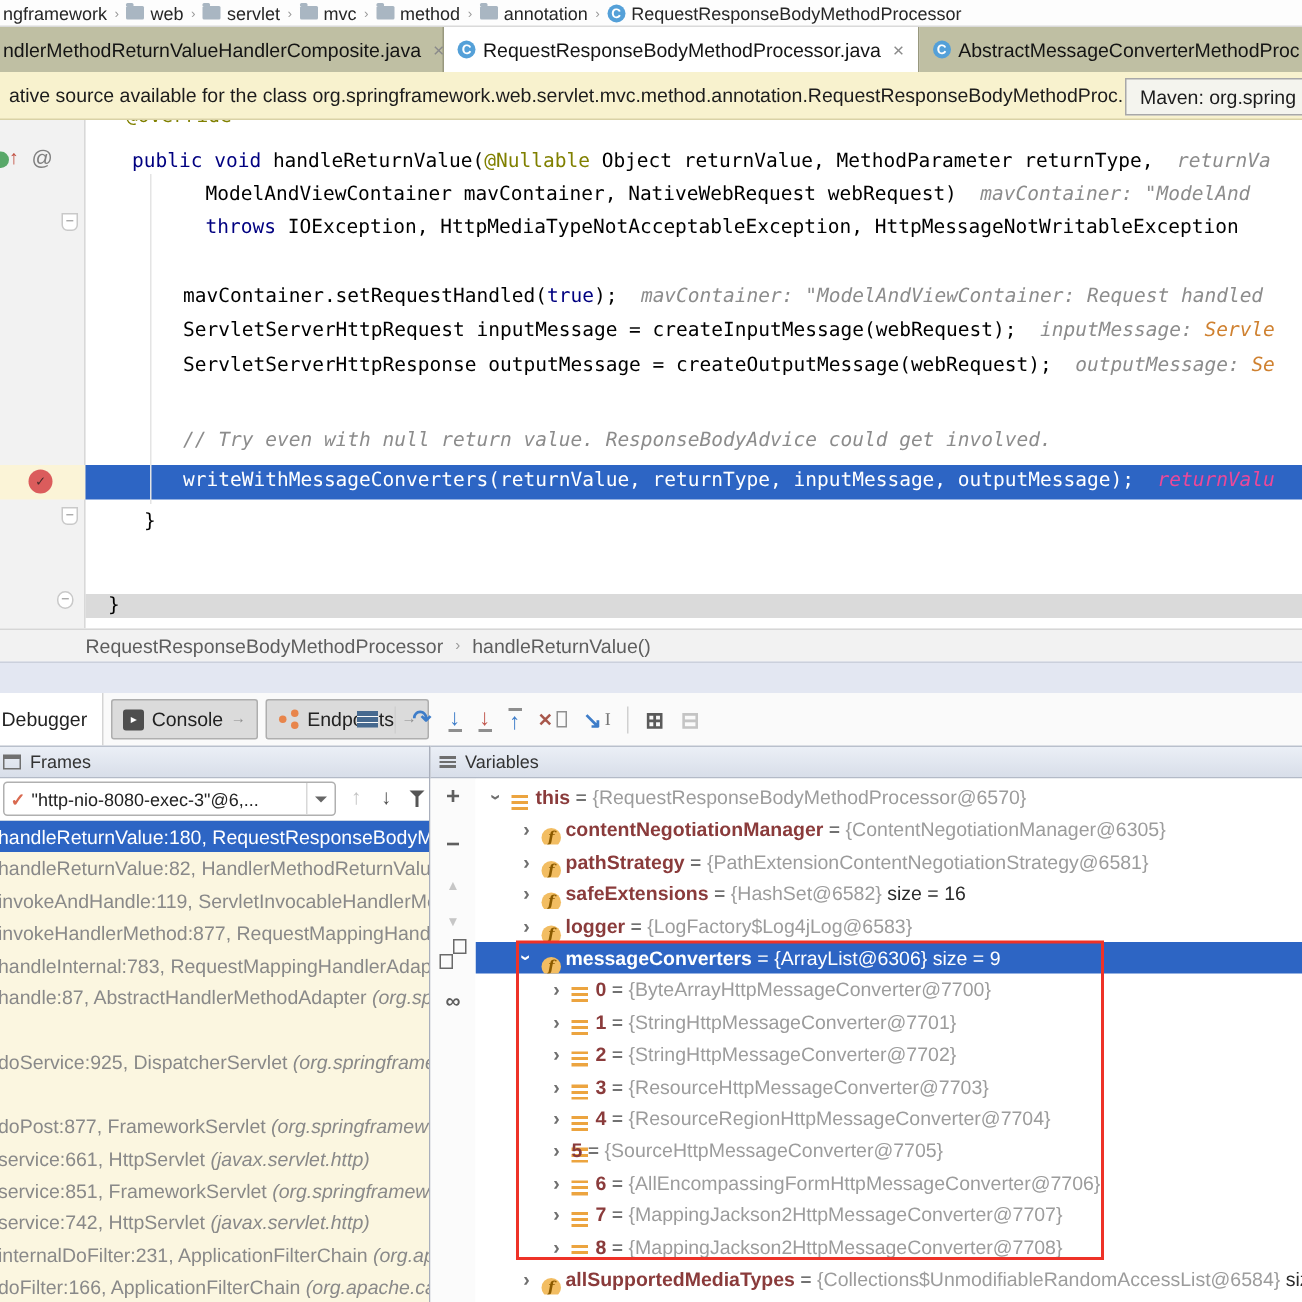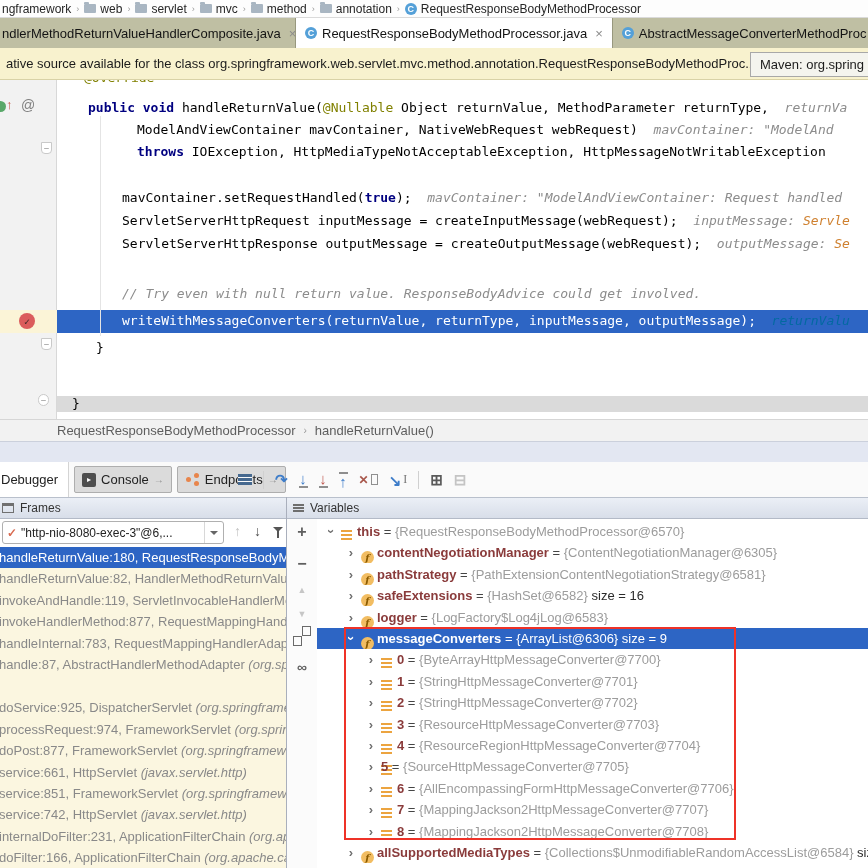--- a/index.html
+++ b/index.html
@@ -32,28 +32,28 @@
 
   
   #editor{left:0;top:80px;width:868px;height:339px;background:#fff;overflow:hidden;
     font-family:"DejaVu Sans Mono",monospace;font-size:13px;}
   #gutter{left:0;top:0;width:57px;height:339px;background:#F2F2F2;border-right:1px solid #D8D8D8;box-sizing:border-box;}
   #bp-strip{left:0;top:230px;width:57px;height:23px;background:#FBF4D7;}
   #exec-band{left:57px;top:230px;right:0;height:23px;background:#2D65C4;}
   #class-band{left:57px;top:316px;right:0;height:16px;background:#DADADA;}
   #guide{left:100px;top:36px;width:1px;height:220px;background:#E4E4E4;}
   .code-line{position:absolute;white-space:pre;height:16px;line-height:16px;}
-  .seg-kw{color:#000080;font-weight:bold;}
+  .seg-kw{color:#000080;font-weight:normal;}
   .seg-ann{color:#808000;}
   .seg-plain{color:#000;}
   .seg-cmt{color:#8C8C8C;font-style:italic;}
   .seg-hint{color:#8C8C8C;font-style:italic;}
   .seg-hintv{color:#CF8130;font-style:italic;}
   .seg-exec{color:#FFFFFF;}
-  .seg-hintx{color:#0369a1;font-style:italic;}
+  .seg-hintx{color:#ec4899;font-style:italic;}
   #ovr-dot{left:-5px;top:21px;width:11px;height:11px;border-radius:50%;background:#59A869;}
   #ovr-arrow{left:6px;top:17px;font-size:13px;font-weight:bold;color:#C25042;font-family:"Liberation Sans",sans-serif;}
   #ovr-at{left:21px;top:17px;font-size:14px;color:#808080;font-family:"Liberation Sans",sans-serif;}
   #bp-icon{left:19px;top:233px;width:16px;height:16px;border-radius:50%;background:#DB5C5C;color:#4A2B2B;
     font-size:10px;display:flex;align-items:center;justify-content:center;font-weight:bold;}
   .fold{position:absolute;width:11px;height:12px;border:1px solid #C9C9C9;background:#fff;color:#999;
     font-size:9px;line-height:10px;text-align:center;border-radius:0 0 4px 4px;box-sizing:border-box;}
 
   
   #ed-crumbs{left:0;top:419px;width:868px;height:22px;background:#F2F2F2;border-top:1px solid #D6D6D6;
@@ -308,21 +308,20 @@
     <span class="funnel"></span>
   </div>
   <div id="frames-list" class="abs">
       <div class="frame-row sel" style="top: 0px;"><span>handleReturnValue:180, RequestResponseBodyMet</span></div>
       <div class="frame-row" style="top: 21px;"><span>handleReturnValue:82, HandlerMethodReturnValue</span></div>
       <div class="frame-row" style="top: 43px;"><span>invokeAndHandle:119, ServletInvocableHandlerMet</span></div>
       <div class="frame-row" style="top: 64px;"><span>invokeHandlerMethod:877, RequestMappingHandl</span></div>
       <div class="frame-row" style="top: 86px;"><span>handleInternal:783, RequestMappingHandlerAdapt</span></div>
       <div class="frame-row" style="top: 107px;"><span>handle:87, AbstractHandlerMethodAdapter </span><span class="frame-pkg">(org.sp</span></div>
       <div class="frame-row" style="top: 150px;"><span>doService:925, DispatcherServlet </span><span class="frame-pkg">(org.springframew</span></div>
-      <div class="frame-row" style="top: 172px;"><span>processRequest:974, FrameworkServlet </span><span class="frame-pkg">(org.sprin</span></div>
       <div class="frame-row" style="top: 193px;"><span>doPost:877, FrameworkServlet </span><span class="frame-pkg">(org.springframewo</span></div>
       <div class="frame-row" style="top: 215px;"><span>service:661, HttpServlet </span><span class="frame-pkg">(javax.servlet.http)</span></div>
       <div class="frame-row" style="top: 236px;"><span>service:851, FrameworkServlet </span><span class="frame-pkg">(org.springframewo</span></div>
       <div class="frame-row" style="top: 257px;"><span>service:742, HttpServlet </span><span class="frame-pkg">(javax.servlet.http)</span></div>
       <div class="frame-row" style="top: 279px;"><span>internalDoFilter:231, ApplicationFilterChain </span><span class="frame-pkg">(org.apa</span></div>
       <div class="frame-row" style="top: 300px;"><span>doFilter:166, ApplicationFilterChain </span><span class="frame-pkg">(org.apache.cat</span></div>
     </div>
 
   <div id="vars-tools" class="abs">
     <span class="vt" style="top:4px;font-size:16px;">+</span>

